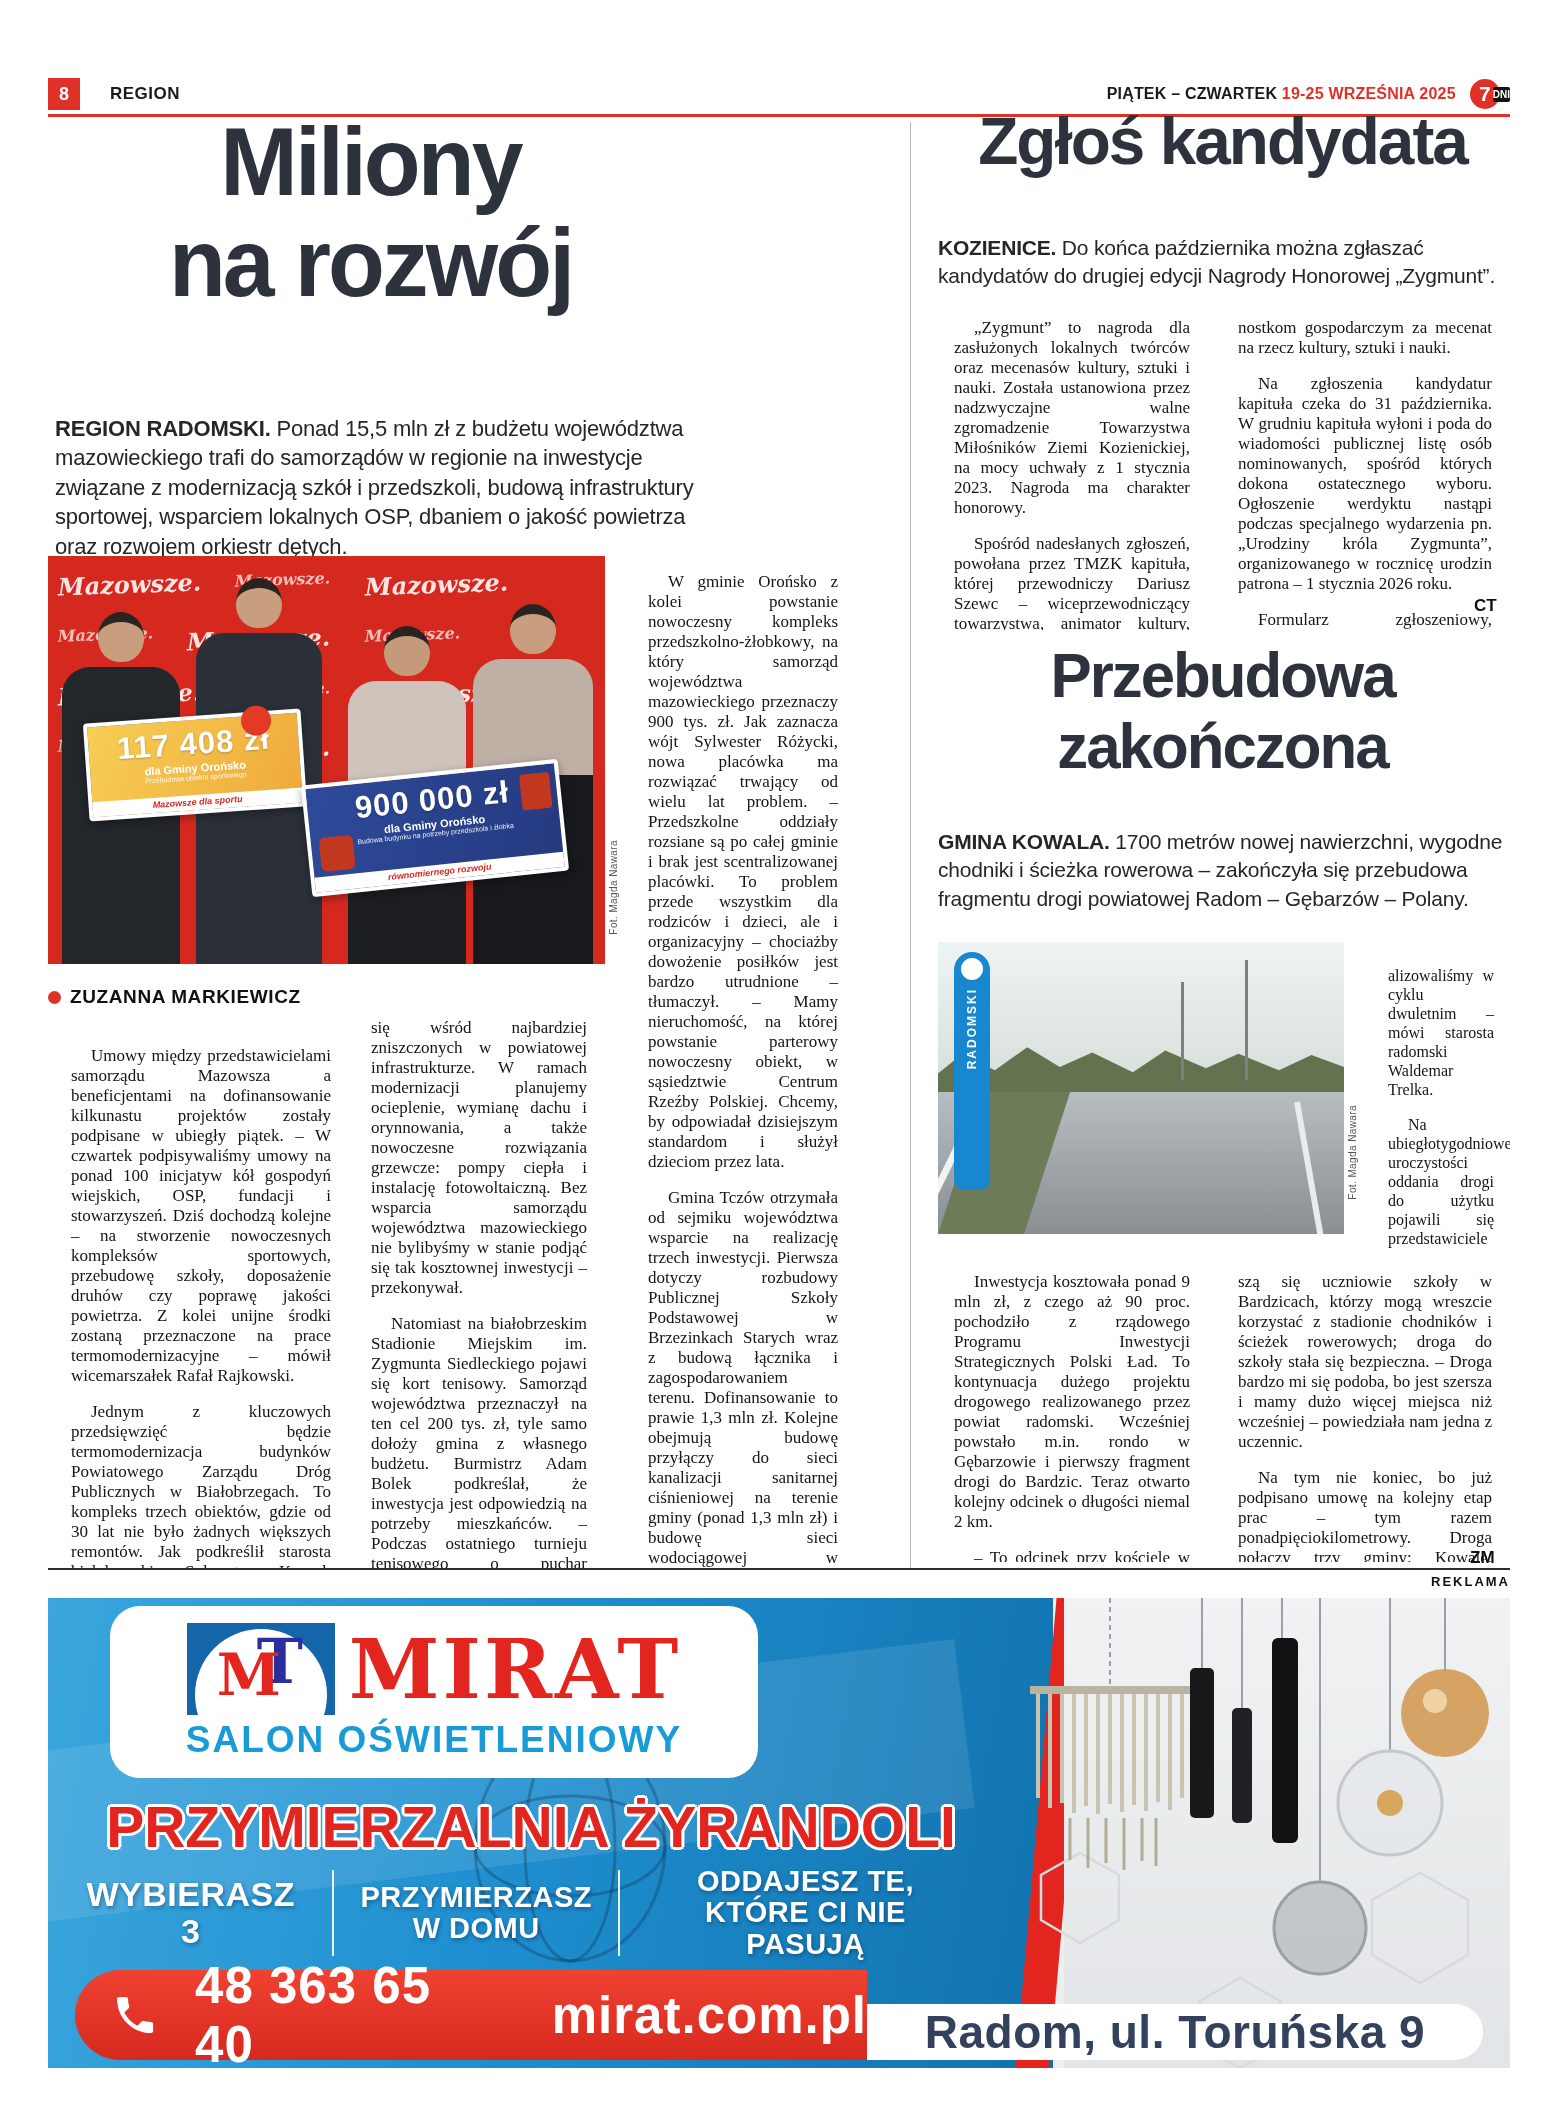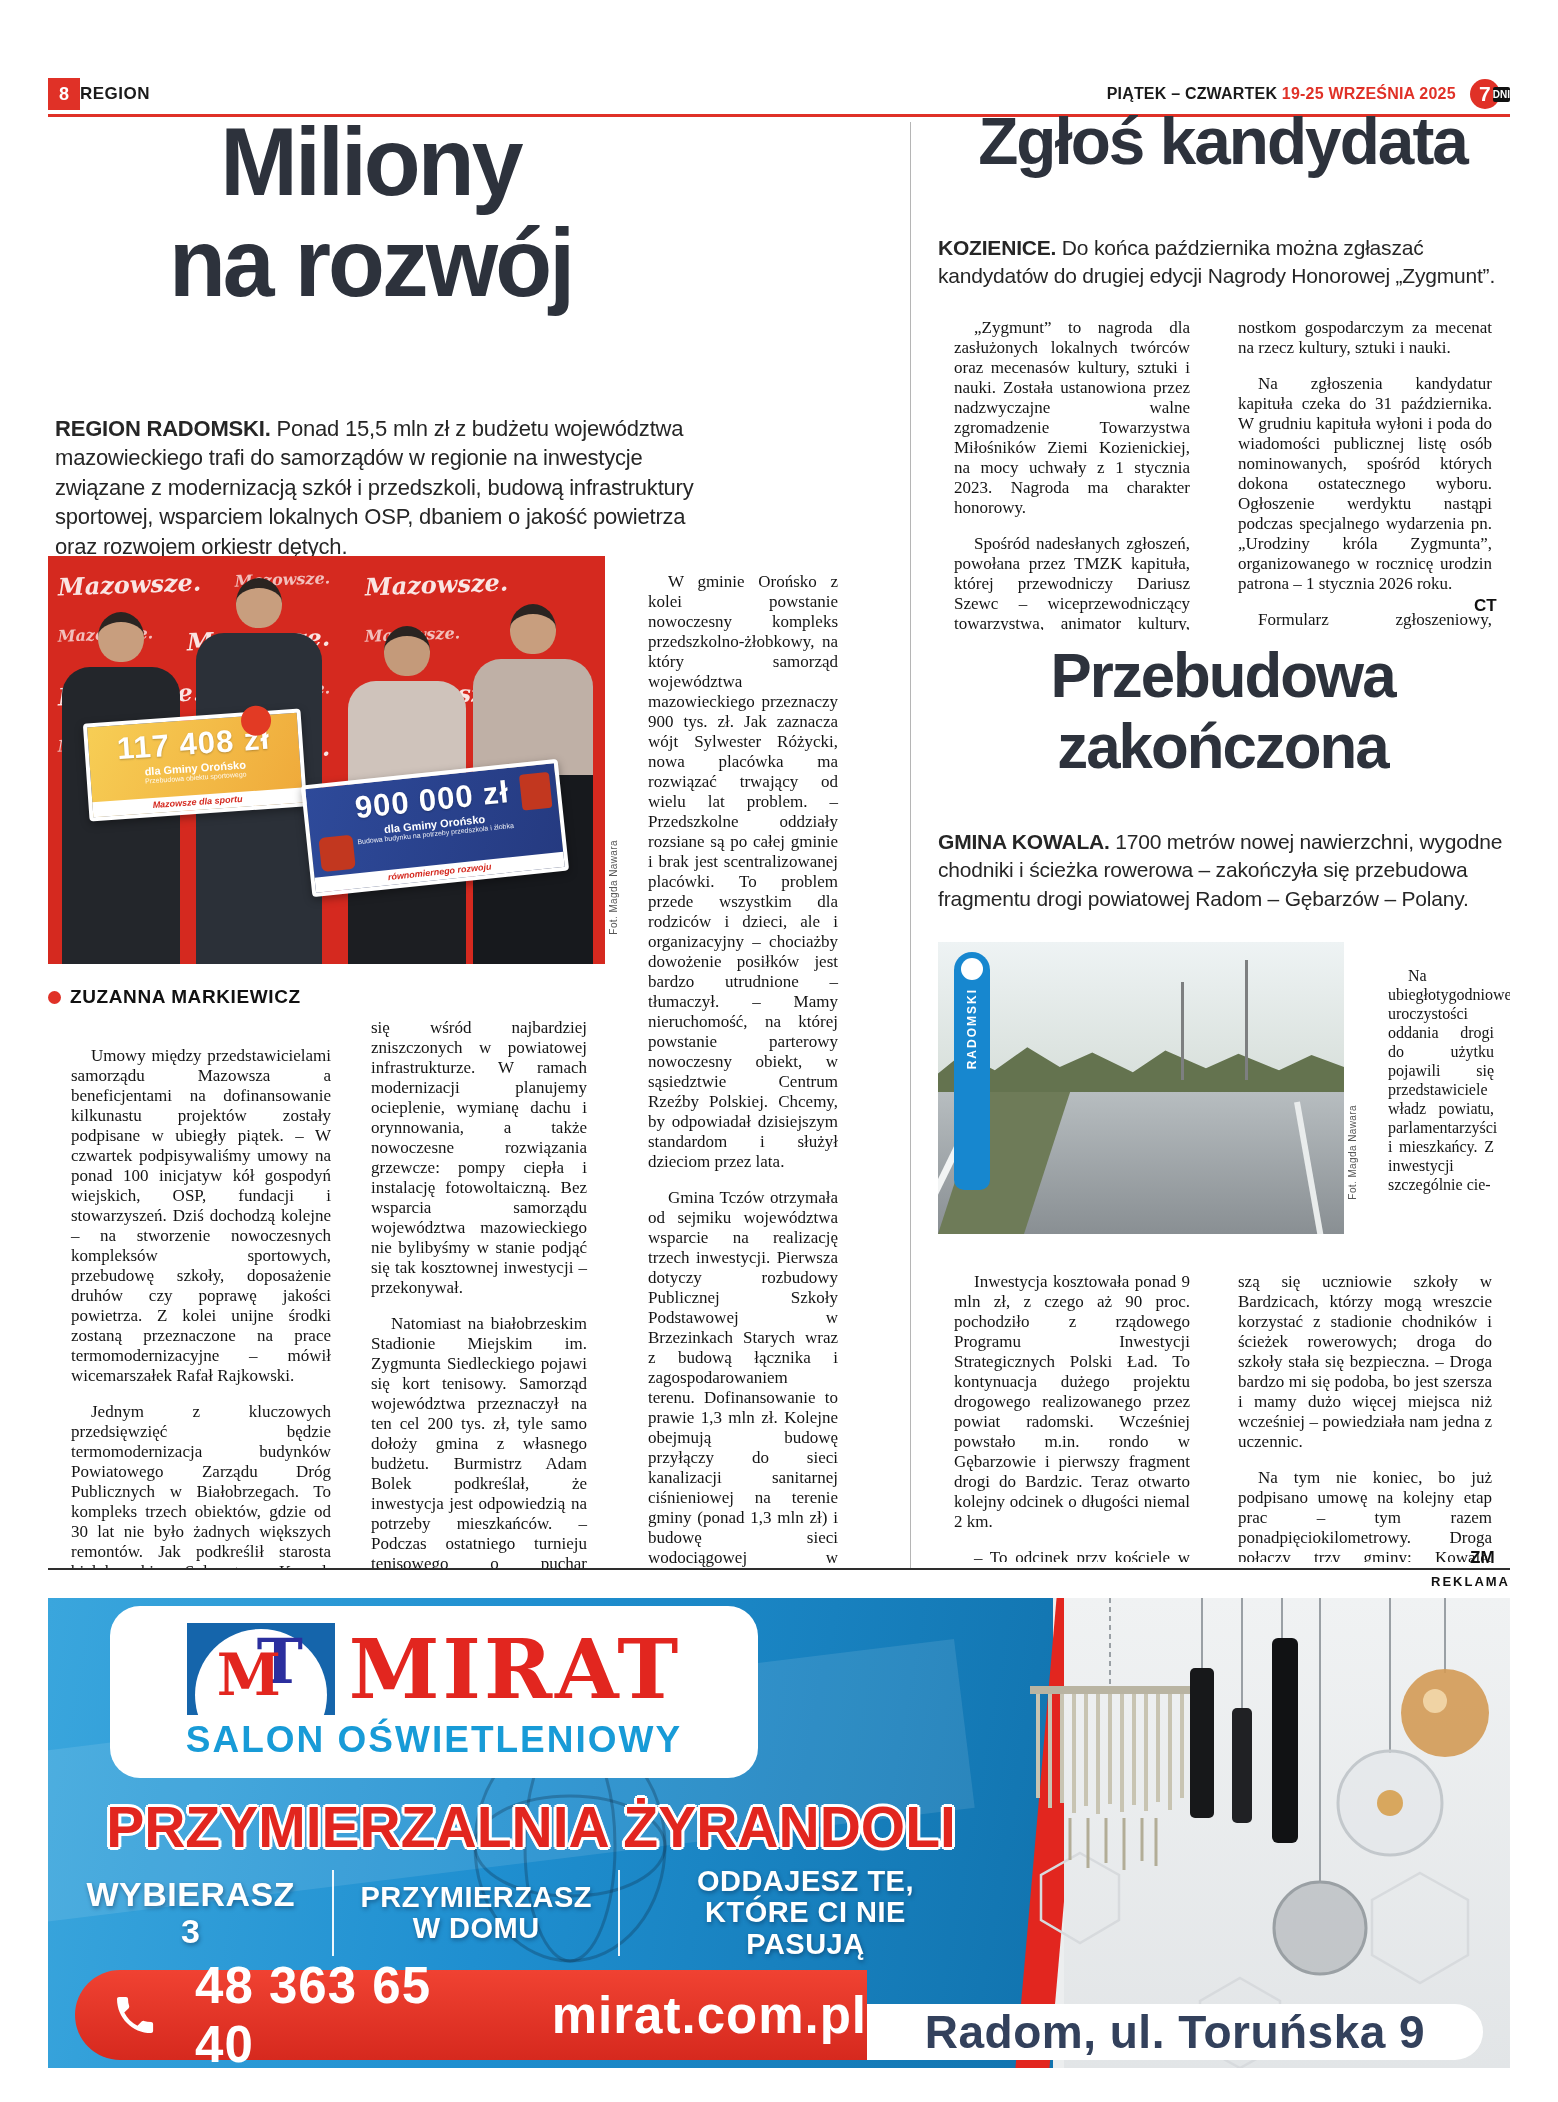--- a/index.html
+++ b/index.html
@@ -2,21 +2,21 @@
 <html lang="pl"><head>
 <meta charset="utf-8">
 <style>
   * { box-sizing: border-box; margin: 0; padding: 0; }
   body { background:#fff; font-family:"Liberation Sans", sans-serif; }
   .page { position:relative; width:1558px; height:2102px; background:#fff; overflow:hidden; }
 
   
   .pg-header { position:absolute; left:48px; top:76px; right:48px; height:36px; display:flex; align-items:center; }
   .pgnum { width:32px; height:32px; background:#e03127; color:#fff; font-weight:bold; font-size:18px; display:flex; align-items:center; justify-content:center; }
-  .section-label { margin-left:0; font-weight:bold; font-size:17px; letter-spacing:.5px; color:#1a1a1a; }
+  .section-label { margin-left:30px; font-weight:bold; font-size:17px; letter-spacing:.5px; color:#1a1a1a; }
   .hdr-spacer { flex:1; }
   .date-wrap { font-weight:bold; font-size:16px; letter-spacing:.2px; color:#1a1a1a; }
   .date-wrap .d2 { color:#e03127; }
   .logo7 { display:flex; align-items:center; margin-left:14px; }
   .seven { width:30px; height:30px; border-radius:50%; background:#e03127; color:#fff; font-weight:bold; font-size:21px; display:flex; align-items:center; justify-content:center; }
   .dni { background:#111; color:#fff; font-weight:bold; font-size:10px; padding:2px 0; margin-left:-7px; border-radius:2px; }
   .red-rule { position:absolute; left:48px; right:48px; top:114px; height:3px; background:#e03127; }
 
   
   .main-title { position:absolute; left:48px; top:112px; width:645px; text-align:center;
@@ -249,20 +249,21 @@
     <div class="p2-pole pole-a"></div>
     <div class="p2-pole pole-b"></div>
     <div class="p2-flag">
       <div class="emb"></div>
       <div class="txt">RADOMSKI</div>
     </div>
   </div>
   <div class="credit credit2">Fot. Magda Nawara</div>
 
   <div class="bodycol colSide">
+    <p class="cont">alizowaliśmy w cyklu dwuletnim – mówi starosta radomski Waldemar Trelka.</p>
     <p>Na ubiegłotygodniowej uroczystości oddania drogi do użytku pojawili się przedstawiciele władz powiatu, parlamentarzyści i mieszkańcy. Z inwestycji szczególnie cie-</p>
   </div>
   <div class="bodycol colP1">
     <p>Inwestycja kosztowała ponad 9 mln zł, z czego aż 90 proc. pochodziło z rządowego Programu Inwestycji Strategicznych Polski Ład. To kontynuacja dużego projektu drogowego realizowanego przez powiat radomski. Wcześniej powstało m.in. rondo w Gębarzowie i pierwszy fragment drogi do Bardzic. Teraz otwarto kolejny odcinek o długości niemal 2 km.</p>
     <p>– To odcinek przy kościele w Bardzicach, przy szkole. To miejsce wygląda zupełnie inaczej niż jeszcze dwa lata temu, bo to zadanie re-</p>
   </div>
   <div class="bodycol colP2">
     <p class="cont">szą się uczniowie szkoły w Bardzicach, którzy mogą wreszcie korzystać z stadionie chodników i ścieżek rowerowych; droga do szkoły stała się bezpieczna. – Droga bardzo mi się podoba, bo jest szersza i mamy dużo więcej miejsca niż wcześniej – powiedziała nam jedna z uczennic.</p>
     <p>Na tym nie koniec, bo już podpisano umowę na kolejny etap prac – tym razem ponadpięciokilometrowy. Droga połączy trzy gminy: Kowalę, Skaryszew i Wierzbicę.</p>
   </div>

